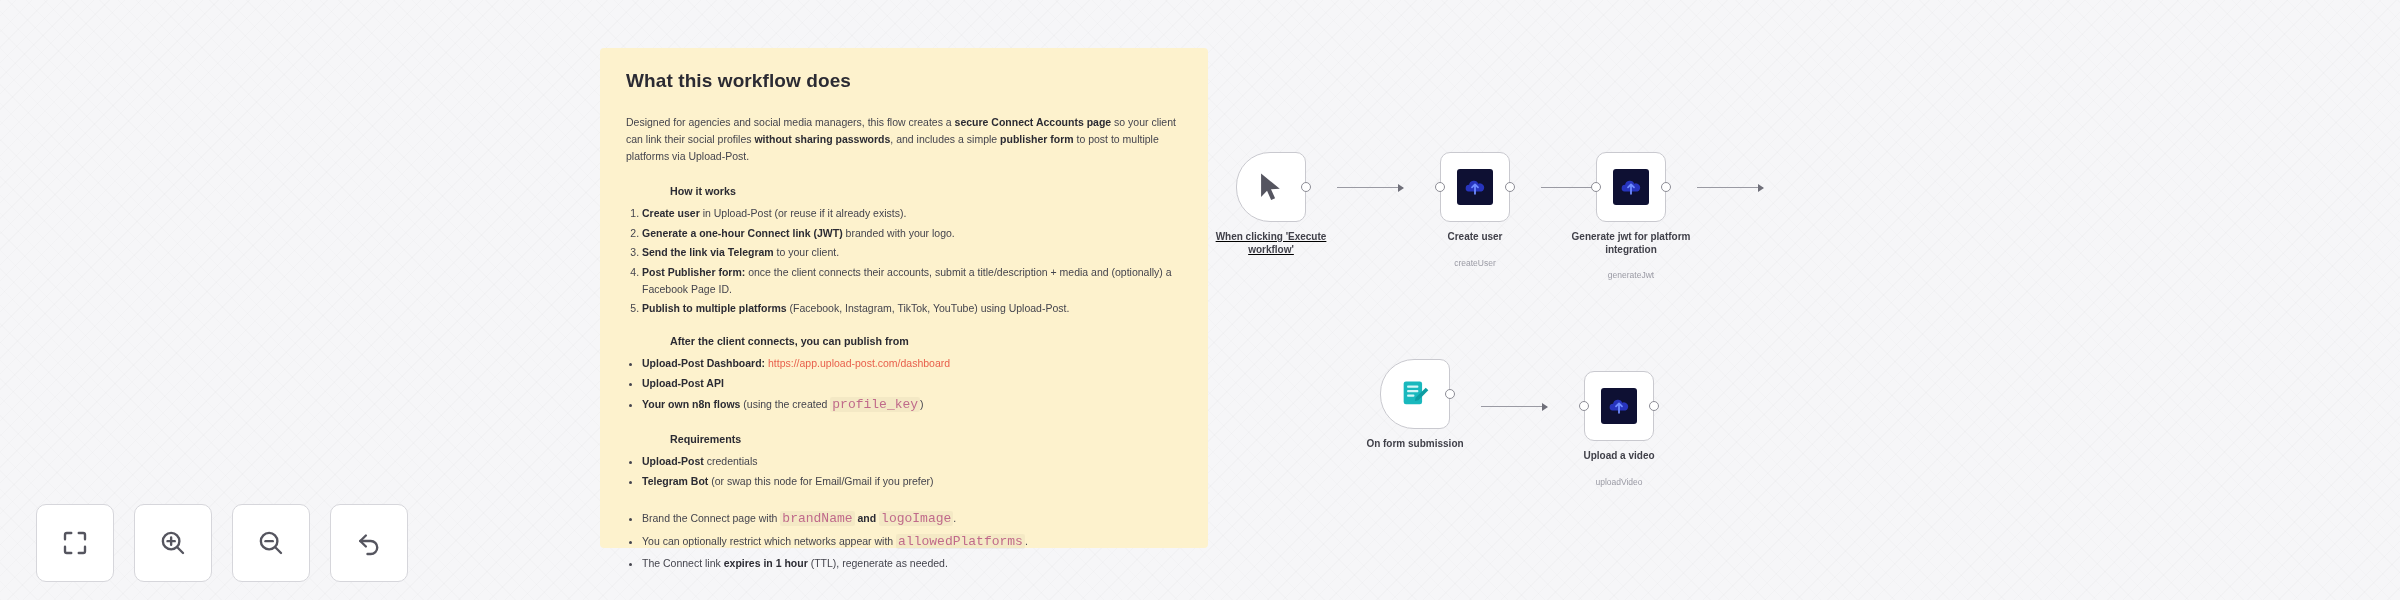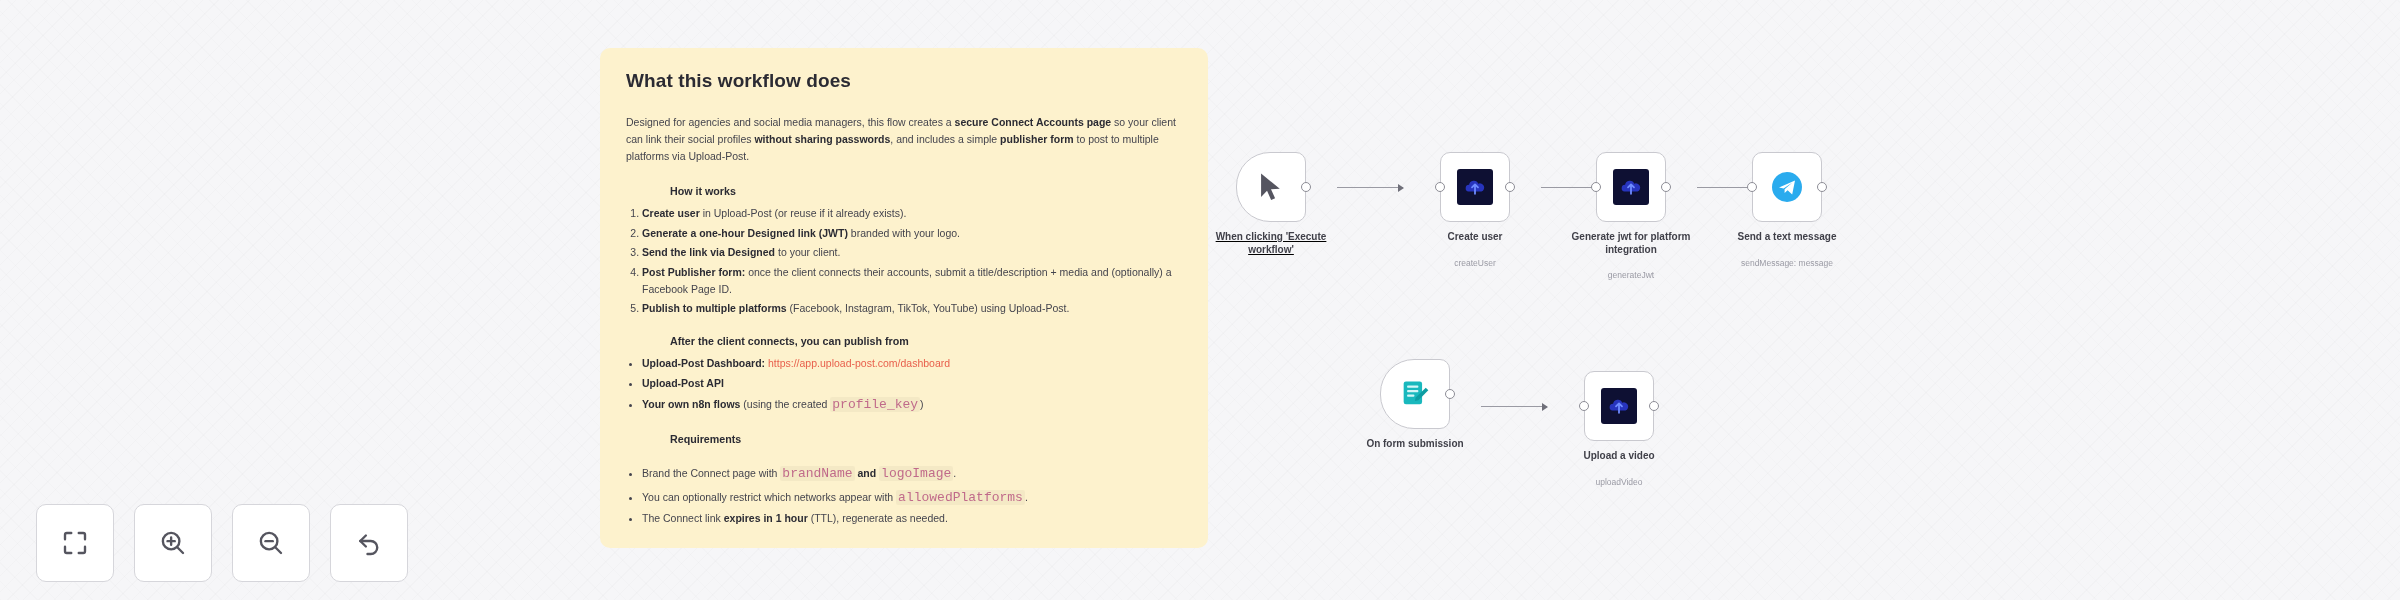--- a/index.html
+++ b/index.html
@@ -39,21 +39,21 @@
   }
 
   
   #sticky {
     position: absolute;
     left: 600px;
     top: 48px;
     width: 608px;
     height: 500px;
     background: #fdf2cd;
-    border-radius: 10px;
+    border-radius: 4px;
     padding: 22px 26px 20px 26px;
     color: #3a3a42;
   }
   #sticky h1 {
     font-size: 19px;
     font-weight: 700;
     color: #2b2b33;
     letter-spacing: .1px;
     margin-bottom: 22px;
   }
@@ -205,38 +205,42 @@
 
   <div id="sticky">
     <h1>What this workflow does</h1>
 
     <p class="intro"><span>Designed for agencies and social media managers, this flow creates a </span><b>secure Connect Accounts page</b><span> so your client can link their social profiles </span><b>without sharing passwords</b><span>, and includes a simple </span><b>publisher form</b><span> to post to multiple platforms via Upload-Post.</span></p>
 
     <div class="block">
       <h2>How it works</h2>
       <ol>
         <li><b>Create user</b><span> in Upload-Post (or reuse if it already exists).</span></li>
-        <li><b>Generate a one-hour Designed link (JWT)</b><span> branded with your logo.</span></li>
-        <li><b>Send the link via Designed</b><span> to your client.</span></li>
+        <li><b>Generate a one-hour Connect link (JWT)</b><span> branded with your logo.</span></li>
+        <li><b>Send the link via Telegram</b><span> to your client.</span></li>
         <li><b>Post Publisher form:</b><span> once the client connects their accounts, submit a title/description + media and (optionally) a Facebook Page ID.</span></li>
         <li><b>Publish to multiple platforms</b><span> (Facebook, Instagram, TikTok, YouTube) using Upload-Post.</span></li>
       </ol>
     </div>
 
     <div class="block">
       <h2>After the client connects, you can publish from</h2>
       <ul>
         <li><b>Upload-Post Dashboard:</b> <a class="link" href="#">https://app.upload-post.com/dashboard</a></li>
         <li><b>Upload-Post API</b><span></span></li>
         <li><b>Your own n8n flows</b><span> (using the created </span><code>profile_key</code><span>)</span></li>
       </ul>
     </div>
 
     <div class="block">
       <h2>Requirements</h2>
+      <ul>
+        <li><b>Upload-Post</b><span> credentials</span></li>
+        <li><b>Telegram Bot</b><span> (or swap this node for Email/Gmail if you prefer)</span></li>
+      </ul>
     </div>
 
     <div class="block">
       <ul>
         <li><span>Brand the Connect page with </span><code>brandName</code><b> and </b><code>logoImage</code><span>.</span></li>
         <li><span>You can optionally restrict which networks appear with </span><code>allowedPlatforms</code><span>.</span></li>
         <li><span>The Connect link </span><b>expires in 1 hour</b><span> (TTL), regenerate as needed.</span></li>
       </ul>
     </div>
   </div>
@@ -281,34 +285,20 @@
         </svg>
       </span>
       <span class="port in"></span>
       <span class="port out"></span>
     </div>
     <div class="node-label">Generate jwt for platform integration</div>
     <div class="node-sub">generateJwt</div>
   </div>
   <div class="conn" style="left:1697px; top:187px; width:66px;"></div>
 
-  <div class="node-wrap" style="left:1712px; top:152px;">
-    <div class="node-box">
-      <span class="ic-telegram">
-        <svg viewBox="0 0 36 36">
-          <circle cx="18" cy="18" r="15" fill="#2aabee"></circle>
-          <path d="M10 18.4 L26 11.6 L23.2 25.4 L18.6 21.2 L15.6 24 L15.6 20.2 L23.4 13.6 L14.6 19.4 Z" fill="#ffffff"></path>
-        </svg>
-      </span>
-      <span class="port in"></span>
-      <span class="port out"></span>
-    </div>
-    <div class="node-label">Send a text message</div>
-    <div class="node-sub">sendMessage: message</div>
-  </div>
 
   <div class="spark" style="left:1386px; top:387px;">✦</div>
 
   <div class="node-wrap" style="left:1340px; top:359px;">
     <div class="node-box trigger">
       <span class="ic-form">
         <svg viewBox="0 0 24 24" fill="none">
           <rect x="4" y="3.2" width="13" height="16" rx="1.6" fill="#19b8bd"></rect>
           <rect x="6.4" y="6" width="8" height="1.5" rx="0.6" fill="#d4f6f7"></rect>
           <rect x="6.4" y="9.2" width="8" height="1.5" rx="0.6" fill="#d4f6f7"></rect>

